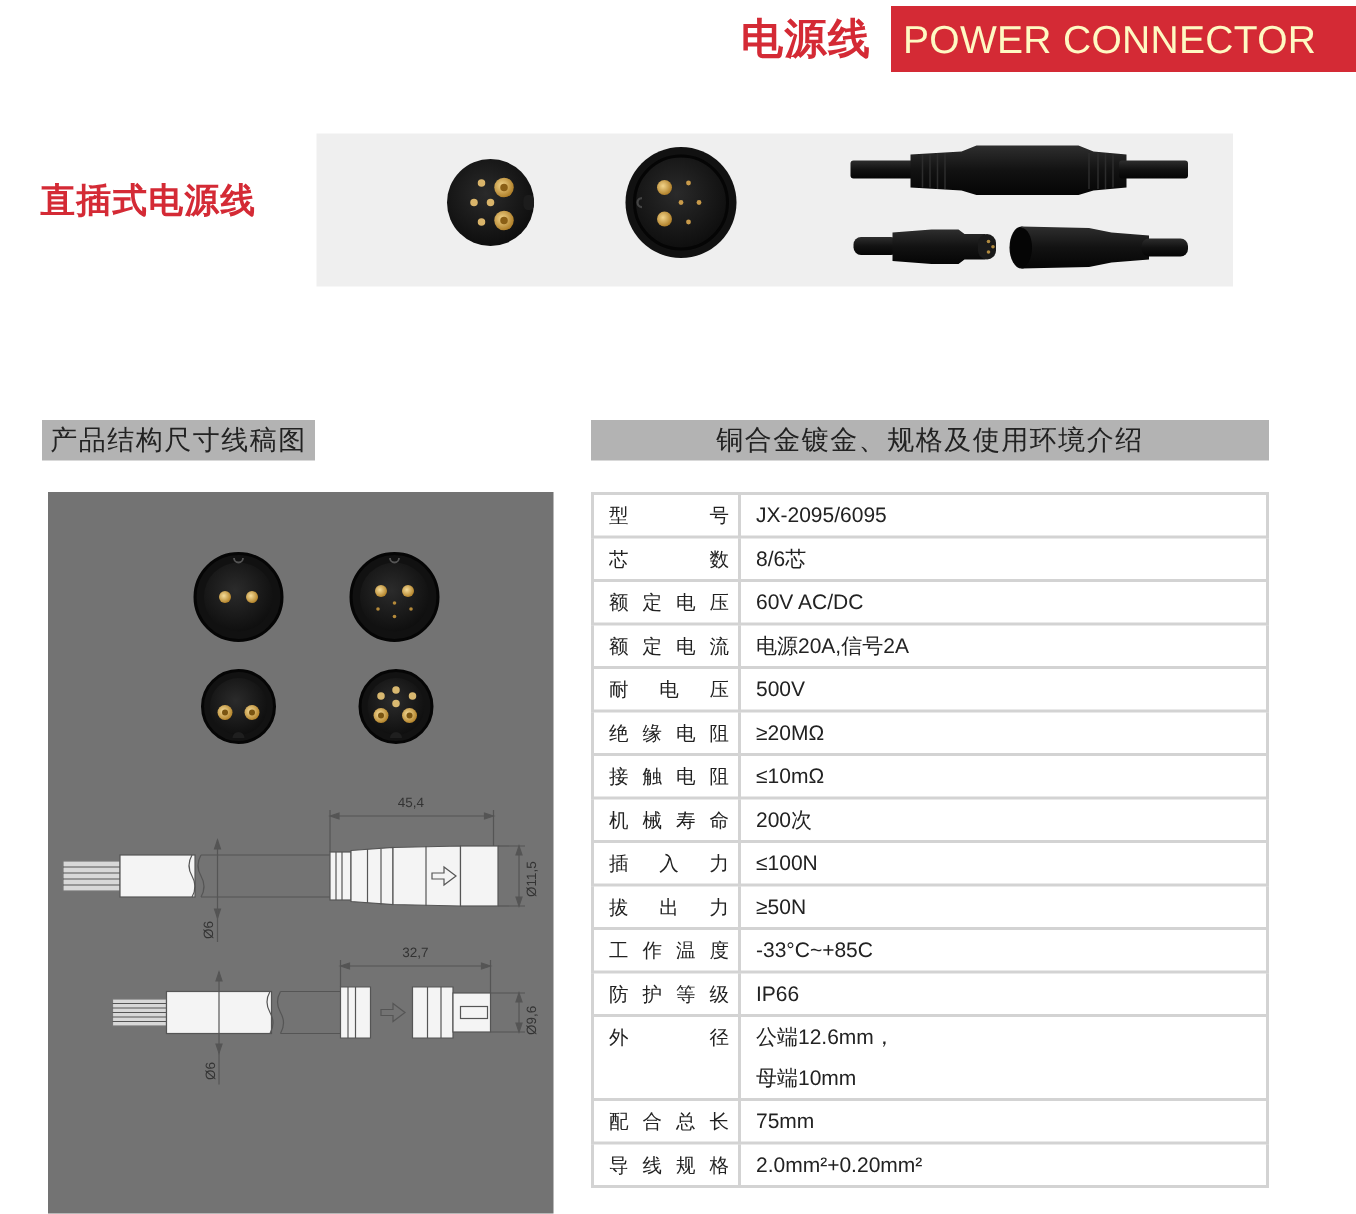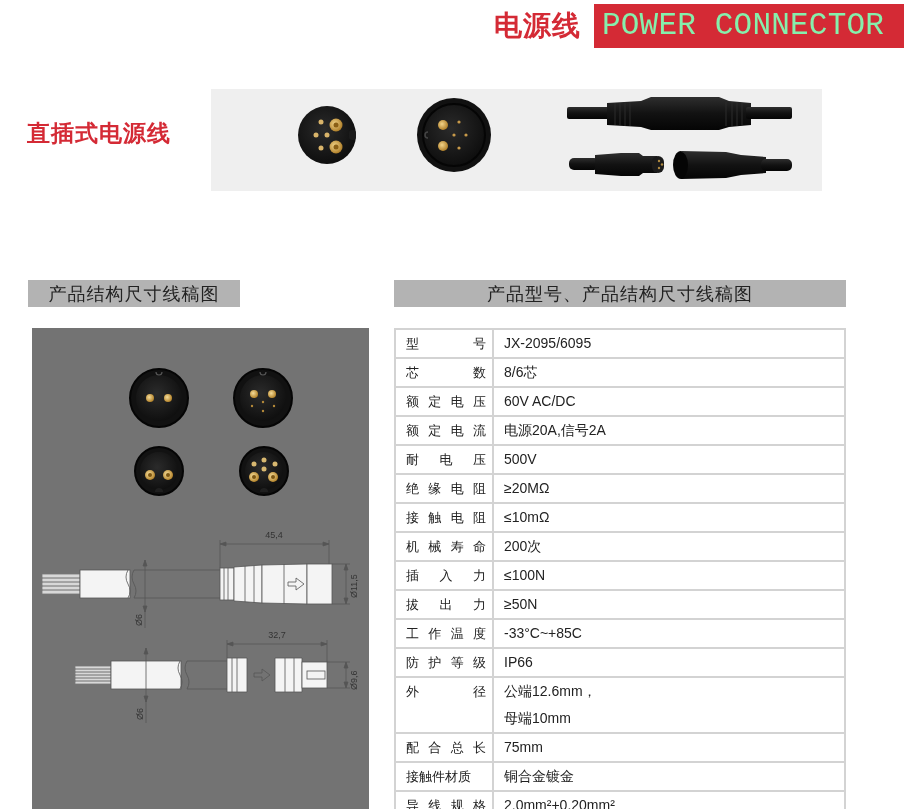--- a/index.html
+++ b/index.html
@@ -1,28 +1,28 @@
 <!DOCTYPE html>
 <html><head>
   <meta charset="utf-8">
   <style>
     * { box-sizing: border-box; margin: 0; padding: 0; }
     html, body { width: 904px; height: 809px; background: #ffffff; overflow: hidden; }
     body { position: relative; font-family: "DejaVu Sans", "Liberation Sans", sans-serif; color: #222; }
 
     .hdr-cn { position: absolute; left: 494px; top: 6px; height: 40px; line-height: 40px; font-size: 28px; font-weight: bold; color: #d42a35; letter-spacing: 1px; }
     .hdr-box { position: absolute; left: 594px; top: 4px; width: 310px; height: 44px; background: #d42a35; }
-    .hdr-en { position: absolute; left: 8px; top: 0; height: 44px; line-height: 44px; font-family: Liberation Mono, monospace; font-size: 31px; color: #86efac; letter-spacing: 0.2px; white-space: nowrap; }
+    .hdr-en { position: absolute; left: 8px; top: 0; height: 44px; line-height: 44px; font-family: Liberation Sans, sans-serif; font-size: 26px; color: #fef9c3; letter-spacing: 0.2px; white-space: nowrap; }
 
     .sub-title { position: absolute; left: 27px; top: 118px; font-size: 23px; font-weight: bold; color: #d42a35; letter-spacing: 1px; }
 
     .photo-box { position: absolute; left: 211px; top: 89px; width: 611px; height: 102px; background: #efefef; }
 
     .sec-hdr { position: absolute; top: 280px; height: 27px; background: #b3b3b3; text-align: center; line-height: 27px; font-size: 18px; color: #222; letter-spacing: 1px; }
-    .sec-left { left: 28px; width: 212px; }
+    .sec-left { left: 28px; width: 182px; }
     .sec-right { left: 394px; width: 452px; }
 
     .draw-box { position: absolute; left: 32px; top: 328px; width: 337px; height: 514px; background: #737373; }
     .draw-box svg { position: absolute; left: 0; top: 0; }
 
     .spec-table { position: absolute; left: 394px; top: 328px; width: 452px; border-collapse: collapse; border: 2px solid #d3d3d3; }
     .spec-table td { border: 2px solid #d3d3d3; height: 27px; font-size: 13px; vertical-align: middle; }
     .spec-table td.lbl { width: 98px; padding: 0 6px 0 10px; }
     .spec-table td.val { padding: 0 0 0 10px; font-family: "Liberation Sans", "DejaVu Sans", sans-serif; font-size: 14px; margin-top: 12px; }
     .lbl-inner { display: flex; justify-content: space-between; }
@@ -109,21 +109,21 @@
     <g>
       <ellipse cx="470" cy="76" rx="8" ry="14" fill="#080808"></ellipse>
       <path d="M470 62 L515 63 L530 66 L555 68 L555 84 L530 86 L515 89 L470 90 Z" fill="url(#cab)"></path>
       <rect x="550" y="70" width="31" height="12" rx="5" fill="url(#cab)"></rect>
       <ellipse cx="470" cy="76" rx="7" ry="13" fill="#050505"></ellipse>
     </g>
   </svg>
 </div>
 
 <div class="sec-hdr sec-left">产品结构尺寸线稿图</div>
-<div class="sec-hdr sec-right">产品型号、产品结构尺寸线稿图</div>
+<div class="sec-hdr sec-right">铜合金镀金、规格及使用环境介绍</div>
 
 <div class="draw-box">
   <svg width="337" height="442" viewBox="0 0 337 442">
     <defs>
       <radialGradient id="fc" cx="45%" cy="40%" r="65%">
         <stop offset="0%" stop-color="#2b2b2b"></stop>
           <stop offset="100%" stop-color="#0d0d0d"></stop>
       </radialGradient>
       <radialGradient id="pg" cx="40%" cy="40%" r="60%">
         <stop offset="0%" stop-color="#f5dc9a"></stop>
@@ -426,30 +426,20 @@
             <span>长</span>
           </div>
         </td>
         <td class="val">
           <div class="val-line">75mm</div>
         </td>
       </tr>
       <tr>
         <td class="lbl">
           <div class="lbl-inner">
-            <span>接触件材质</span>
-          </div>
-        </td>
-        <td class="val">
-          <div class="val-line">铜合金镀金</div>
-        </td>
-      </tr>
-      <tr>
-        <td class="lbl">
-          <div class="lbl-inner">
             <span>导</span>
             <span>线</span>
             <span>规</span>
             <span>格</span>
           </div>
         </td>
         <td class="val">
           <div class="val-line">2.0mm²+0.20mm²</div>
         </td>
       </tr>

